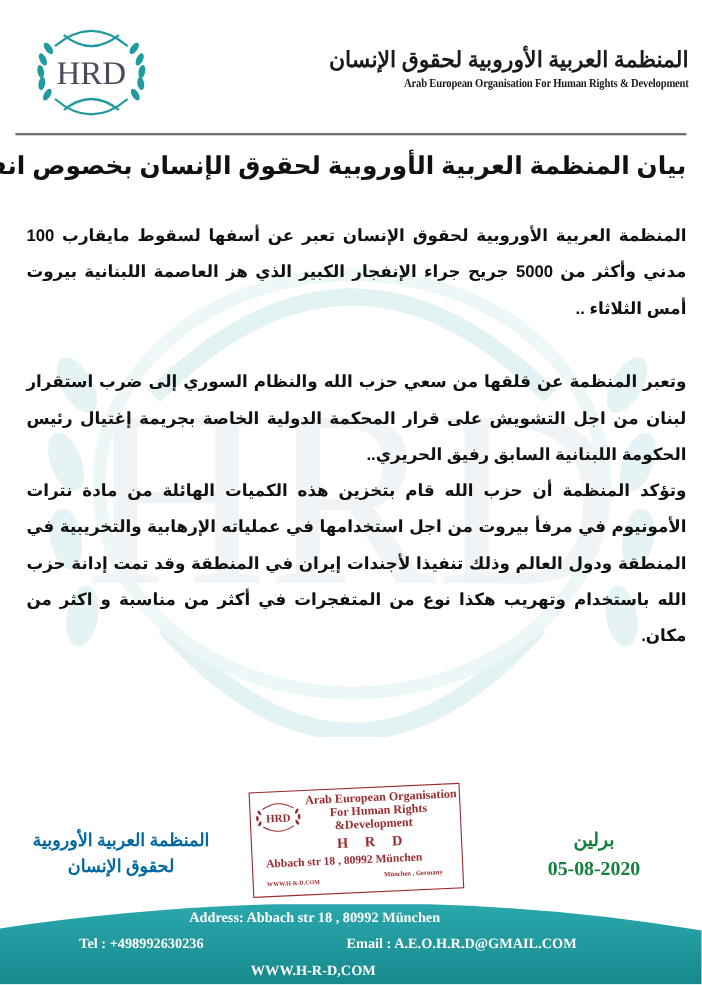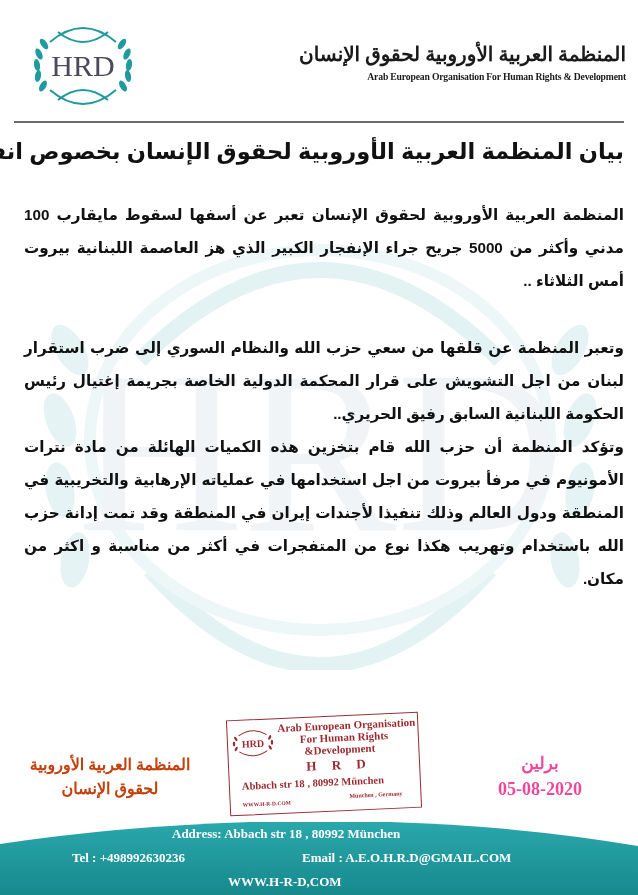--- a/index.html
+++ b/index.html
@@ -21,22 +21,22 @@
   
   .title { position: absolute; right: 14px; top: 138px; width: 610px; direction: rtl; text-align: right; font-weight: bold; font-size: 22.5px; color: #111; white-space: nowrap; letter-spacing: -0.2px; }
 
   
   .body { position: absolute; right: 14px; top: 198px; width: 600px; direction: rtl; text-align: justify; font-weight: bold; font-size: 15.2px; line-height: 33px; color: #111; margin-left: 18px; }
   .body p { margin: 0; }
   .body .gap { height: 34px; }
   .body .last-line { text-align-last: right; }
 
   
-  .sig-left { position: absolute; left: 20px; top: 753px; width: 180px; direction: rtl; text-align: center; font-family: "Liberation Serif", "DejaVu Serif", serif; font-weight: bold; font-size: 16px; line-height: 24px; color: #c2410c; }
-  .sig-right { position: absolute; left: 470px; top: 752px; width: 140px; text-align: center; font-family: "Liberation Serif", "DejaVu Serif", serif; font-weight: bold; color: #ec4899; }
+  .sig-left { position: absolute; left: 20px; top: 753px; width: 180px; direction: rtl; text-align: center; font-family: "Liberation Serif", "DejaVu Serif", serif; font-weight: bold; font-size: 16px; line-height: 24px; color: #0369a1; }
+  .sig-right { position: absolute; left: 470px; top: 752px; width: 140px; text-align: center; font-family: "Liberation Serif", "DejaVu Serif", serif; font-weight: bold; color: #15803d; }
   .sig-right .city { direction: rtl; font-size: 17px; line-height: 24px; }
   .sig-right .date { font-size: 18px; line-height: 26px; }
 
   
   .stamp { position: absolute; left: 228px; top: 716px; width: 192px; height: 96px; border: 1.5px solid #9b2a2e; transform: rotate(-2.6deg); color: #9b2a2e; font-family: "Liberation Serif", "DejaVu Serif", serif; font-weight: bold; background: rgba(255,255,255,0.6); }
   .stamp .st-logo { position: absolute; left: 3px; top: 8px; width: 44px; height: 30px; }
   .stamp .st-logo svg { width: 44px; height: 30px; }
   .stamp .st-l1 { position: absolute; left: 50px; top: 3px; font-size: 11px; white-space: nowrap; }
   .stamp .st-l2 { position: absolute; left: 72px; top: 15px; font-size: 11px; white-space: nowrap; }
   .stamp .st-l3 { position: absolute; left: 76px; top: 27px; font-size: 11px; white-space: nowrap; }
@@ -44,21 +44,21 @@
   .stamp .st-addr { position: absolute; left: 12px; top: 60px; font-size: 10.5px; white-space: nowrap; }
   .stamp .st-web { position: absolute; left: 12px; top: 81px; font-size: 5.5px; white-space: nowrap; }
   .stamp .st-city { position: absolute; right: 18px; top: 77px; font-size: 6px; white-space: nowrap; }
 
   
   .footer { position: absolute; left: 0; top: 820px; width: 552px; height: 75px; }
   .footer svg.bg { position: absolute; left: 0; top: 0; width: 638px; height: 75px; }
   .footer .f-text { position: absolute; color: #ffffff; font-family: "Liberation Serif", "DejaVu Serif", serif; font-weight: bold; font-size: 13px; white-space: nowrap; }
   .f-address { left: 172px; top: 6px; }
   .f-tel { left: 72px; top: 30px; }
-  .f-email { left: 302px; top: 30px; }
+  .f-email { left: 315px; top: 30px; }
   .f-web { left: 228px; top: 54px; }
 </style>
 </head>
 <body>
 
 <div class="watermark">
   <svg viewBox="0 0 580 430">
     <g fill="none" stroke="#e3f2f3" stroke-width="16">
       <path d="M120 330 Q290 520 460 330"></path>
       <path d="M110 120 Q290 -60 470 120"></path>

